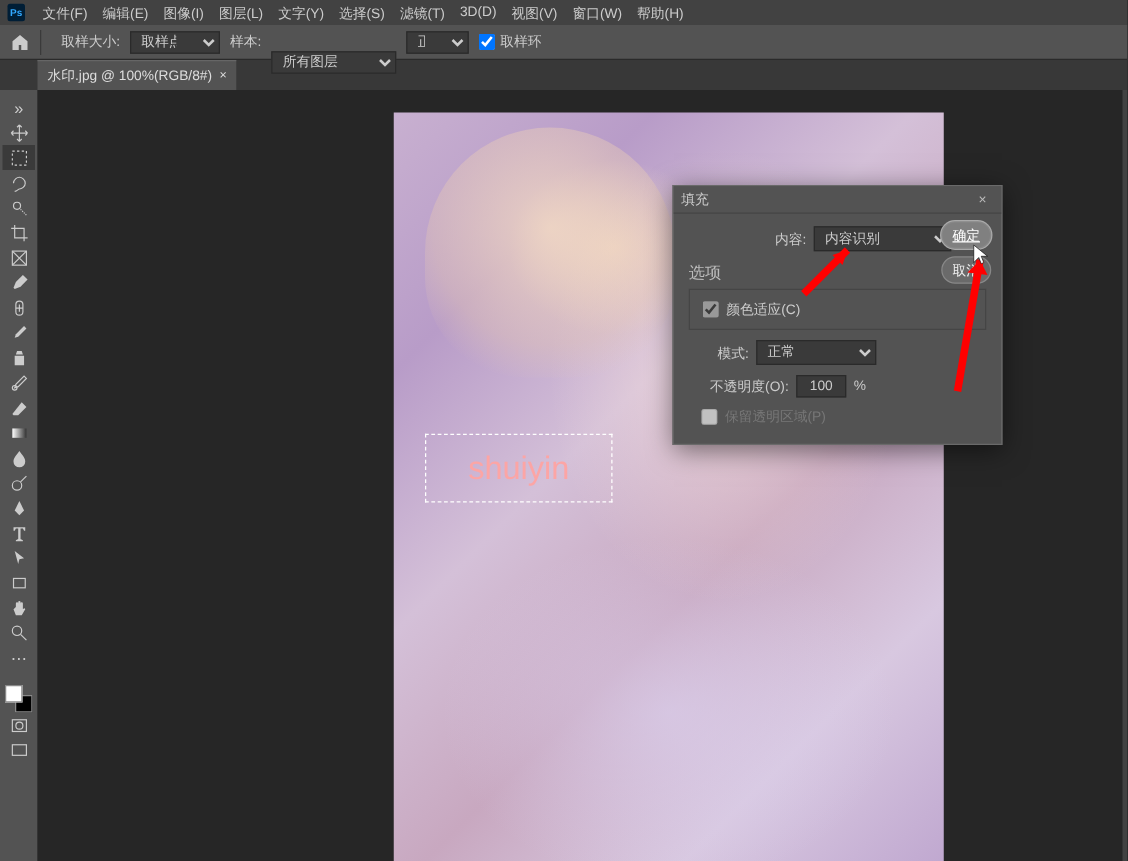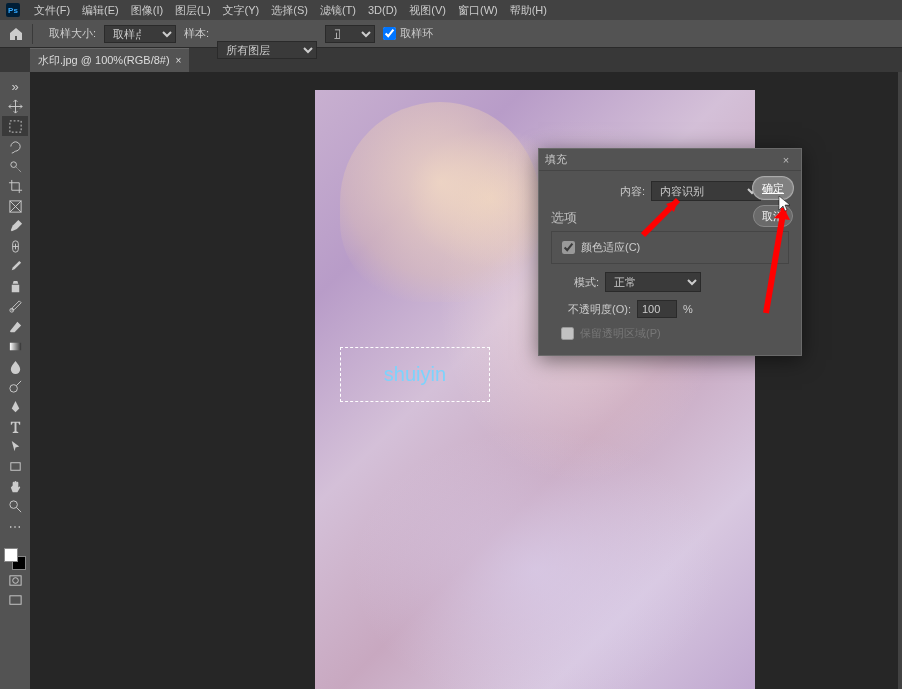--- a/index.html
+++ b/index.html
@@ -30,34 +30,34 @@
 .toolbar .tb svg { width: 15px; height: 15px; }
 .toolbar .swatches { margin-top: 12px; position: relative; width: 22px; height: 22px; }
 .toolbar .swatches .fg { position: absolute; width: 14px; height: 14px; background: #fff; border: 1px solid #888; top: 0; left: 0; z-index: 2; }
 .toolbar .swatches .bg { position: absolute; width: 14px; height: 14px; background: #000; border: 1px solid #888; bottom: 0; right: 0; }
 
 .canvas-area { flex: 1; background: #262626; position: relative; overflow: hidden; }
 .canvas { position: absolute; left: 285px; top: 18px; width: 440px; height: 600px; background: linear-gradient(135deg, #c8b0d0 0%, #b89cc8 20%, #d4c0d8 40%, #c8a8c0 60%, #d8c8e0 80%, #c0a8d0 100%); }
 .canvas::before { content: ""; position: absolute; inset: 0; background: radial-gradient(ellipse 200px 260px at 60% 35%, rgba(255,230,220,0.5), transparent 70%), radial-gradient(ellipse 120px 100px at 40% 18%, rgba(250,225,195,0.7), transparent 70%), radial-gradient(ellipse 260px 200px at 50% 80%, rgba(220,210,240,0.6), transparent 70%); }
 .portrait-hair { position: absolute; left: 310px; top: 30px; width: 200px; height: 200px; background: radial-gradient(circle at 50% 40%, rgba(245,220,195,0.8), rgba(230,200,180,0.4) 60%, transparent 80%); border-radius: 50% 50% 40% 40%; }
 .selection { position: absolute; left: 310px; top: 275px; width: 150px; height: 55px; border: 1.5px dashed #fff; display: flex; align-items: center; justify-content: center; }
-.selection span { color: #7dd3fc; font-size: 20px; font-family: Arial, sans-serif; }
+.selection span { color: #fca5a5; font-size: 26px; font-family: Arial, sans-serif; }
 
 .dialog { position: absolute; left: 538px; top: 148px; width: 264px; background: #535353; border: 1px solid #6a6a6a; box-shadow: 0 4px 20px rgba(0,0,0,0.5); font-size: 11px; color: #ccc; }
 .dialog .titlebar { height: 22px; background: #535353; display: flex; align-items: center; padding: 0 6px; border-bottom: 1px solid #454545; }
 .dialog .titlebar .title { flex: 1; }
 .dialog .titlebar .close-btn { width: 18px; text-align: center; cursor: pointer; color: #bbb; }
 .dialog .body { padding: 10px 12px 14px; position: relative; }
 .dialog .row { display: flex; align-items: center; margin-bottom: 8px; gap: 6px; }
 .dialog .row label { min-width: 30px; text-align: right; }
 .dialog .row label.wide { min-width: 70px; }
 .dialog select { background: #3a3a3a; color: #ccc; border: 1px solid #2a2a2a; font-size: 11px; padding: 2px 4px; }
 .dialog .sel-content { width: 110px; }
 .dialog .sel-mode { width: 96px; }
-.dialog input[type="text"] { background: #3a3a3a; color: #ccc; border: 1px solid #2a2a2a; width: 40px; font-size: 11px; padding: 2px 4px; text-align: left; }
+.dialog input[type="text"] { background: #3a3a3a; color: #ccc; border: 1px solid #2a2a2a; width: 40px; font-size: 11px; padding: 2px 4px; text-align: center; }
 .dialog .group-label { font-size: 13px; color: #bbb; margin: 6px 0 4px; }
 .dialog .group-box { border: 1px solid #454545; padding: 8px 10px; margin-bottom: 8px; }
 .dialog .checkbox { display: flex; align-items: center; gap: 6px; }
 .dialog .checkbox input { accent-color: #999; }
 .dialog .checkbox.disabled { color: #777; }
 .dialog .btns { position: absolute; right: 8px; top: 6px; display: flex; flex-direction: column; gap: 6px; }
 .dialog .btn { background: #6a6a6a; color: #eee; border: 1px solid #888; border-radius: 12px; width: 40px; height: 22px; font-size: 11px; display: flex; align-items: center; justify-content: center; cursor: pointer; }
 .dialog .btn.primary { background: #808080; color: #fff; box-shadow: 0 0 0 1px #aaa; text-decoration: underline; }
 
 .arrow { position: absolute; pointer-events: none; }

